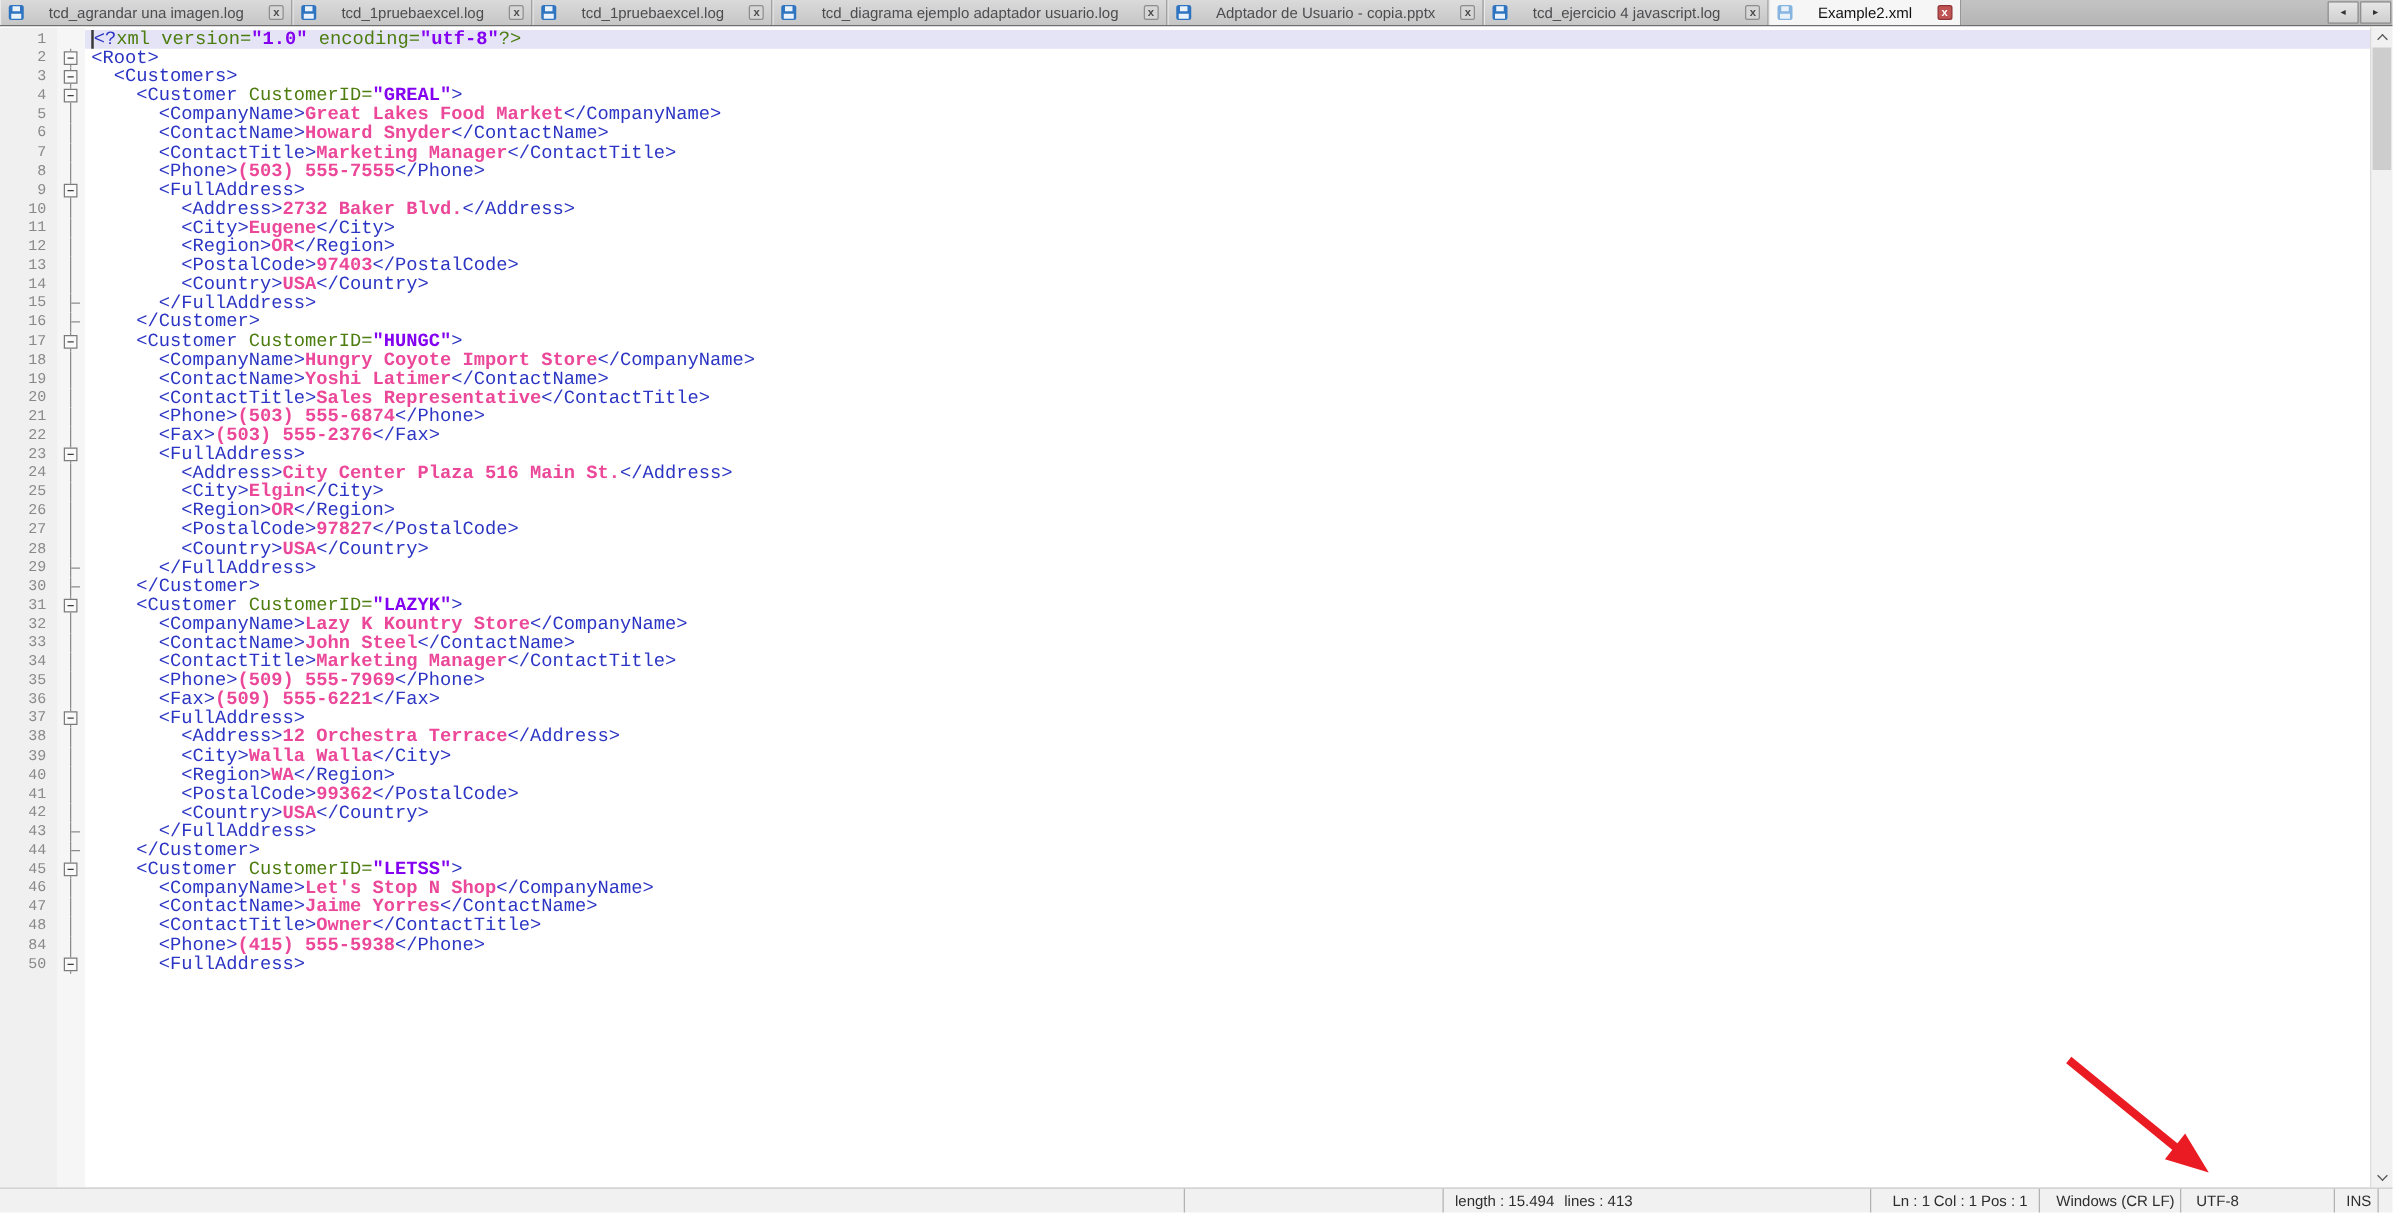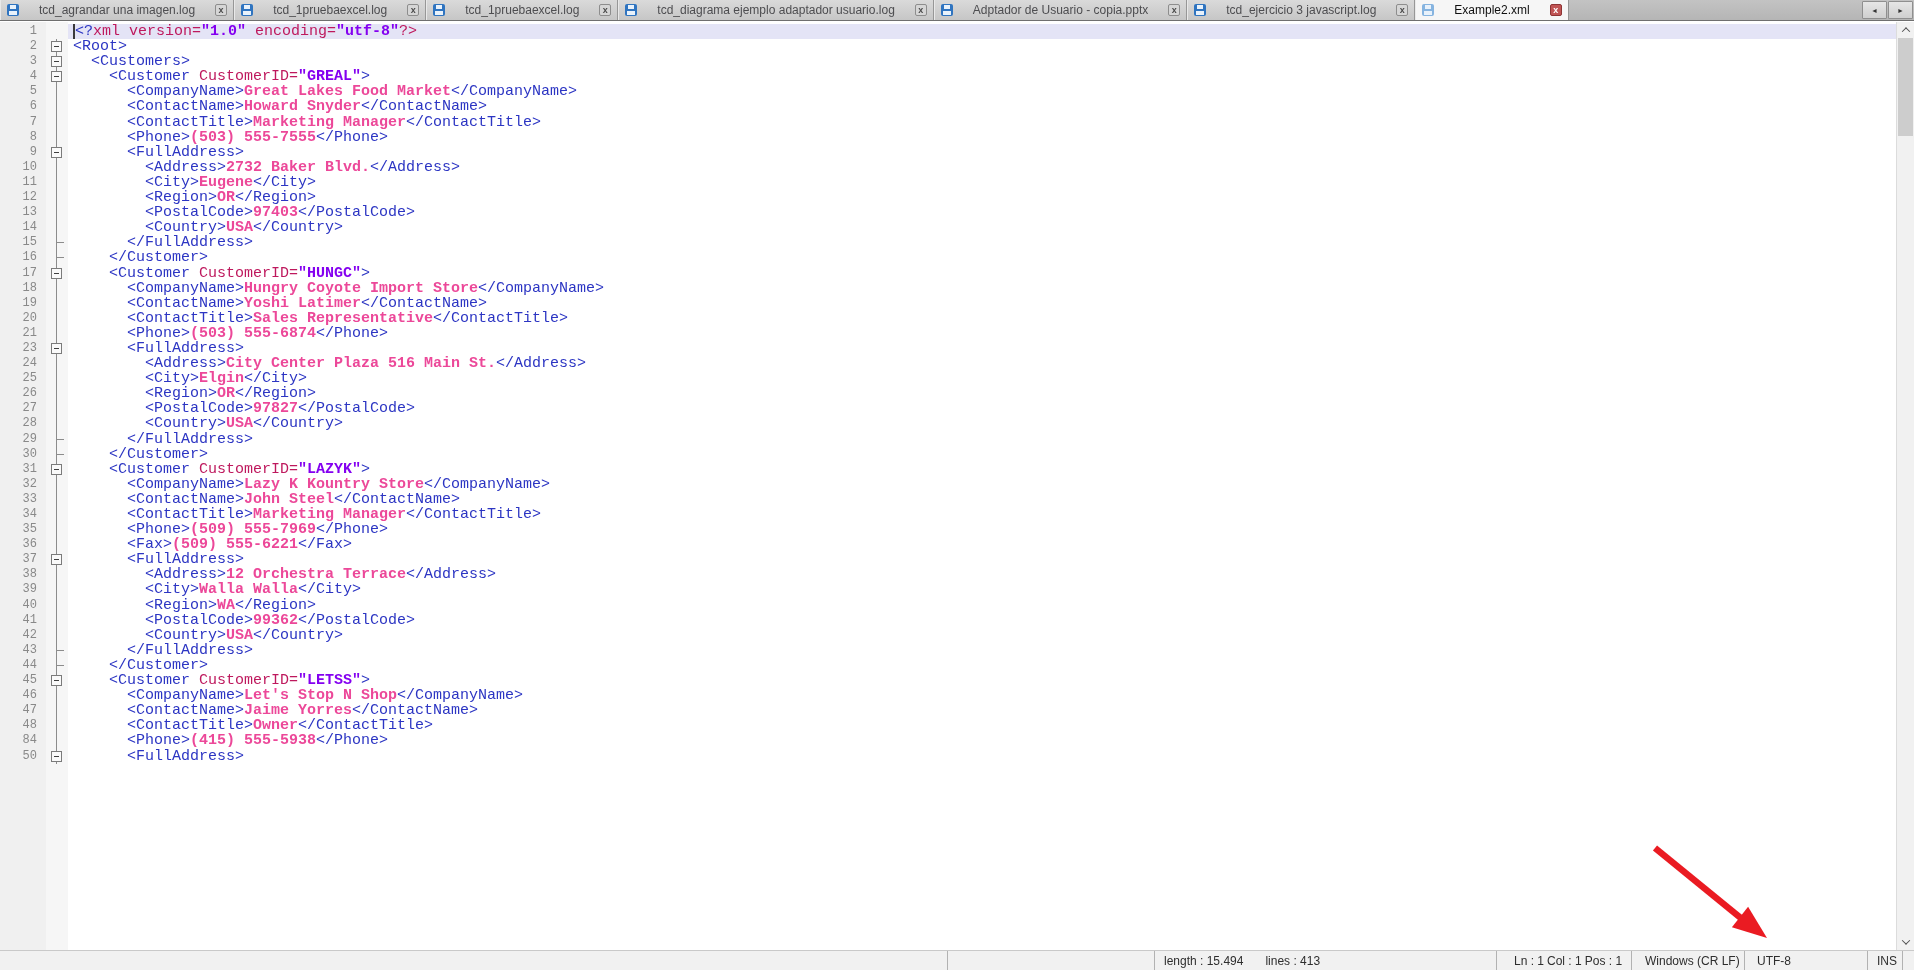--- a/index.html
+++ b/index.html
@@ -68,21 +68,21 @@
   }
   .fbox {
     position:absolute; left:5px; top:2px; width:11px; height:11px;
     background:#fafafa; border:1px solid #7b7b7b; z-index:1;
   }
   .fbox::before { content:""; position:absolute; left:2px; top:4px; width:5px; height:1px; background:#3f3f3f; }
   .code { flex:1; white-space:pre; color:#000; padding-left:5px; position:relative; }
   .row.current .code { background:#e4e4f6; }
   .caret { display:inline-block; width:0; border-left:2px solid #3a3a3a; height:15px; vertical-align:top; }
   .s-t { color:#2c35c3; }
-  .s-a { color:#be185d; }
+  .s-a { color:#4d7c0f; }
   .s-v { color:#8400f0; font-weight:bold; }
   .s-x { color:#ec4899; font-weight:bold; }
 
   
   .vscroll {
     position:absolute; top:22px; right:0; width:18px; bottom:20px;
     background:#f1f1f1; border-left:1px solid #dcdcdc;
   }
   .sb-btn { position:absolute; left:0; right:0; height:16px; display:flex; align-items:center; justify-content:center; }
   .sb-up { top:0; } .sb-down { bottom:0; }
@@ -93,21 +93,21 @@
 
   
   .statusbar {
     position:absolute; left:0; right:0; bottom:0; height:20px;
     background:#f1f1f1; border-top:1px solid #c9c9c9;
     display:flex; align-items:center; font-size:12px; color:#2e2e2e;
   }
   .sb-sec { height:100%; display:flex; align-items:center; border-right:1px solid #b2b2b2; flex:none; }
   .sec-doctype { width:948px; }
   .sec-blank2  { width:207px; }
-  .sec-leninfo { width:342px; padding-left:9px; gap:22px; }
+  .sec-leninfo { width:342px; padding-left:9px; gap:8px; }
   .sec-pos     { width:135px; padding-left:17px; gap:3px; }
   .sec-eol     { width:113px; padding-left:13px; }
   .sec-enc     { width:123px; padding-left:12px; }
   .sec-ins     { width:35px;  padding-left:9px; }
   .sb-corner   { flex:1; }
 
   
   .arrow-overlay { position:absolute; left:1630px; top:835px; width:180px; height:115px; pointer-events:none; }
 </style>
 </head>
@@ -135,21 +135,21 @@
         <span>tcd_diagrama ejemplo adaptador usuario.log</span>
         <span class="closebox">x</span>
       </div>
       <div class="tab">
         <span class="floppy"></span>
         <span>Adptador de Usuario - copia.pptx</span>
         <span class="closebox">x</span>
       </div>
       <div class="tab">
         <span class="floppy"></span>
-        <span>tcd_ejercicio 3 javascript.log</span>
+        <span>tcd_ejercicio 4 javascript.log</span>
         <span class="closebox">x</span>
       </div>
       <div class="tab active">
         <span class="floppy"></span>
         <span>Example2.xml</span>
         <span class="closebox">x</span>
       </div>
     </div>
   <div class="tabscroll">
     <div class="tsbtn">
@@ -274,20 +274,25 @@
         <div class="gut">20</div>
         <div class="fold line"></div>
         <div class="code"><span class="s-t">      &lt;ContactTitle&gt;</span><span class="s-x">Sales Representative</span><span class="s-t">&lt;/ContactTitle&gt;</span></div>
       </div>
       <div class="row">
         <div class="gut">21</div>
         <div class="fold line"></div>
         <div class="code"><span class="s-t">      &lt;Phone&gt;</span><span class="s-x">(503) 555-6874</span><span class="s-t">&lt;/Phone&gt;</span></div>
       </div>
       <div class="row">
+        <div class="gut">22</div>
+        <div class="fold line"></div>
+        <div class="code"><span class="s-t">      &lt;Fax&gt;</span><span class="s-x">(503) 555-2376</span><span class="s-t">&lt;/Fax&gt;</span></div>
+      </div>
+      <div class="row">
         <div class="gut">23</div>
         <div class="fold box">
           <span class="fbox"></span>
         </div>
         <div class="code"><span class="s-t">      &lt;FullAddress&gt;</span></div>
       </div>
       <div class="row">
         <div class="gut">24</div>
         <div class="fold line"></div>
         <div class="code"><span class="s-t">        &lt;Address&gt;</span><span class="s-x">City Center Plaza 516 Main St.</span><span class="s-t">&lt;/Address&gt;</span></div>

